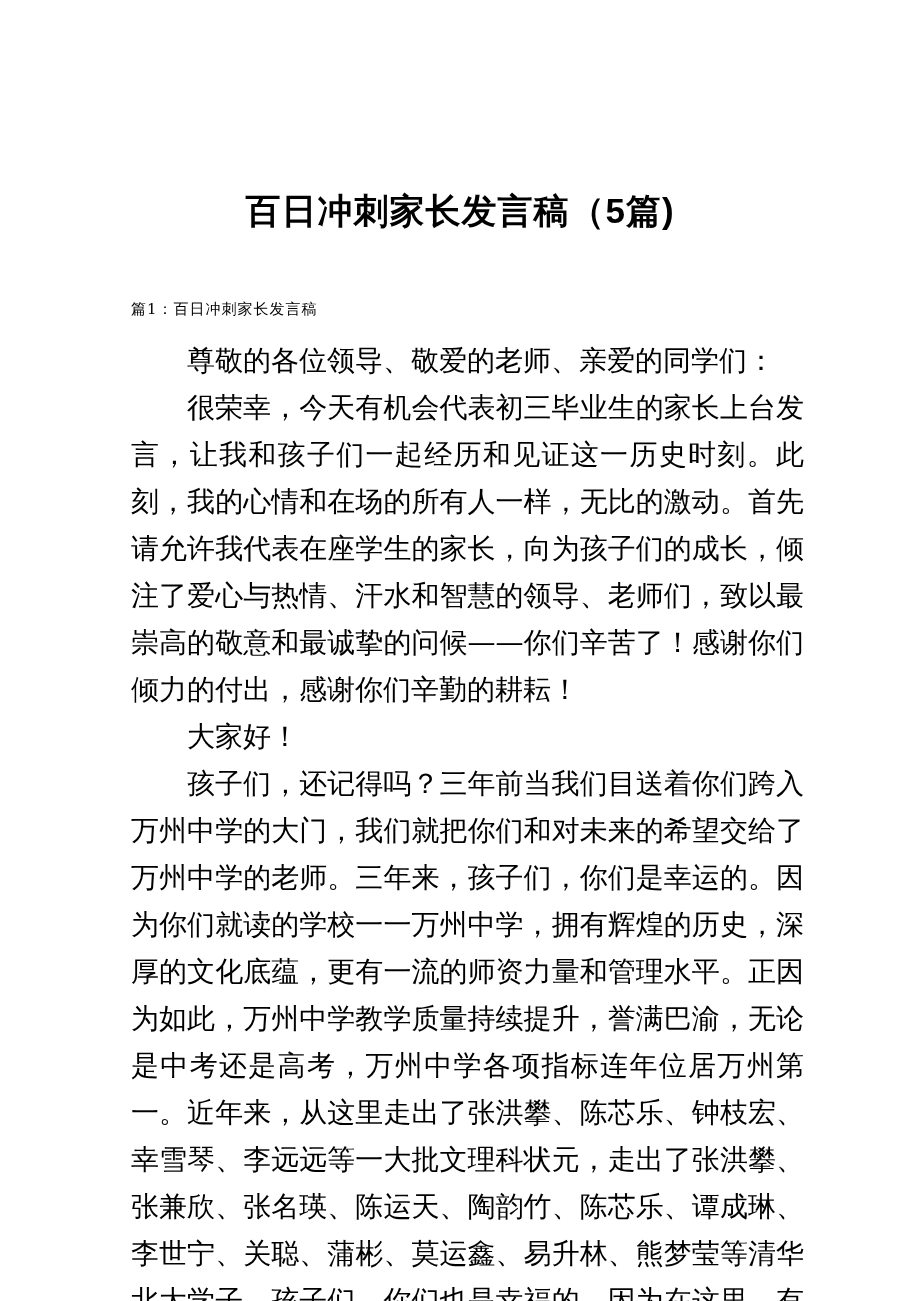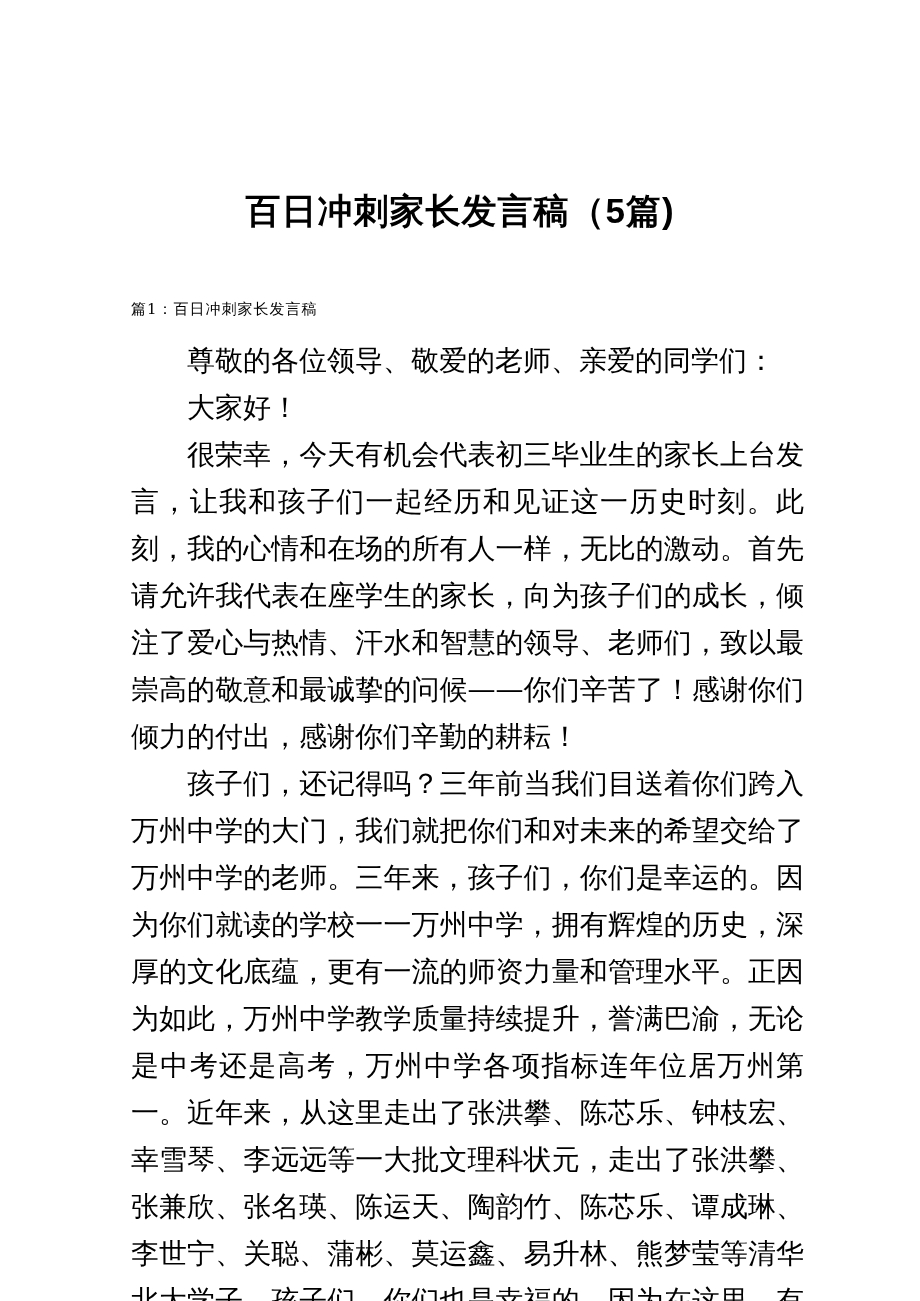--- a/index.html
+++ b/index.html
@@ -52,17 +52,17 @@
 </head>
 <body>
 
 <div class="page">
   <h1 class="doc-title">百日冲刺家长发言稿（5篇)</h1>
 
   <div class="section-heading">篇1：百日冲刺家长发言稿</div>
 
   <div class="doc-body">
     <p>尊敬的各位领导、敬爱的老师、亲爱的同学们：</p>
+    <p>很荣幸，今天有机会代表初三毕业生的家长上台发言，让我和孩子们一起经历和见证这一历史时刻。此刻，我的心情和在场的所有人一样，无比的激动。首先请允许我代表在座学生的家长，向为孩子们的成长，倾注了爱心与热情、汗水和智慧的领导、老师们，致以最崇高的敬意和最诚挚的问候——你们辛苦了！感谢你们倾力的付出，感谢你们辛勤的耕耘！</p>
     <p>大家好！</p>
-    <p>很荣幸，今天有机会代表初三毕业生的家长上台发言，让我和孩子们一起经历和见证这一历史时刻。此刻，我的心情和在场的所有人一样，无比的激动。首先请允许我代表在座学生的家长，向为孩子们的成长，倾注了爱心与热情、汗水和智慧的领导、老师们，致以最崇高的敬意和最诚挚的问候——你们辛苦了！感谢你们倾力的付出，感谢你们辛勤的耕耘！</p>
     <p>孩子们，还记得吗？三年前当我们目送着你们跨入万州中学的大门，我们就把你们和对未来的希望交给了万州中学的老师。三年来，孩子们，你们是幸运的。因为你们就读的学校一一万州中学，拥有辉煌的历史，深厚的文化底蕴，更有一流的师资力量和管理水平。正因为如此，万州中学教学质量持续提升，誉满巴渝，无论是中考还是高考，万州中学各项指标连年位居万州第一。近年来，从这里走出了张洪攀、陈芯乐、钟枝宏、幸雪琴、李远远等一大批文理科状元，走出了张洪攀、张兼欣、张名瑛、陈运天、陶韵竹、陈芯乐、谭成琳、李世宁、关聪、蒲彬、莫运鑫、易升林、熊梦莹等清华北大学子。孩子们，你们也是幸福的。因为在这里，有一大批优秀的老师用心呵护你们，用爱浇灌你们。他们用汗水，用智慧，用爱心托起了我们每一个家庭的希望。作为家长，我们欣喜地看到,你们在这里每时每刻都在快乐健</p>
   </div>
 </div>
 
 </body></html>

